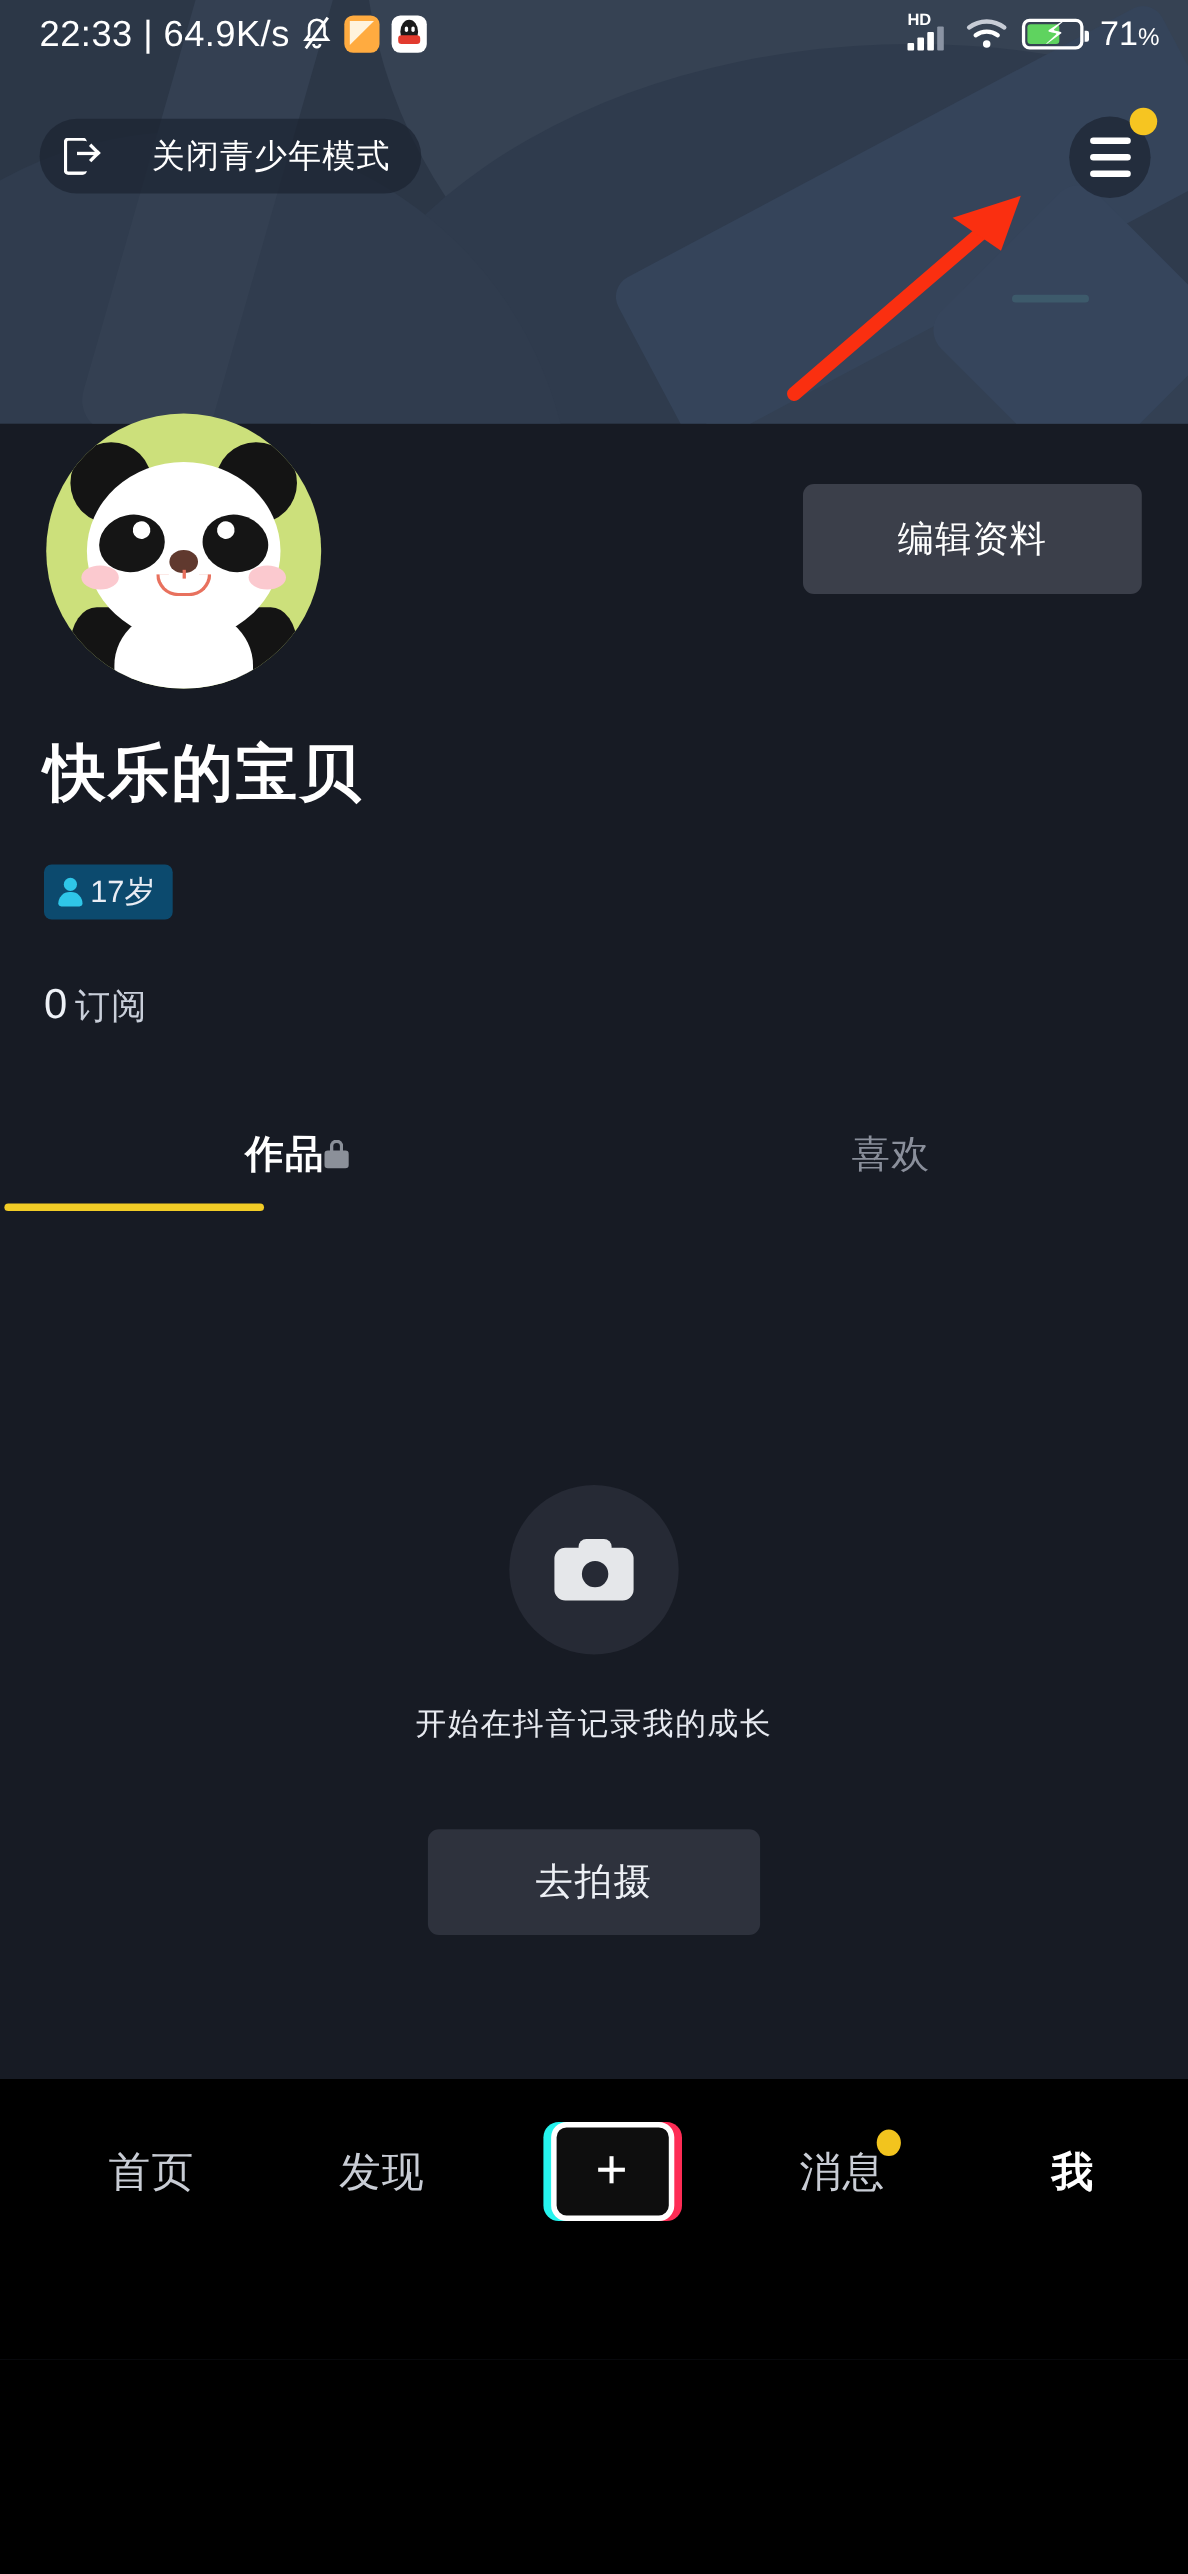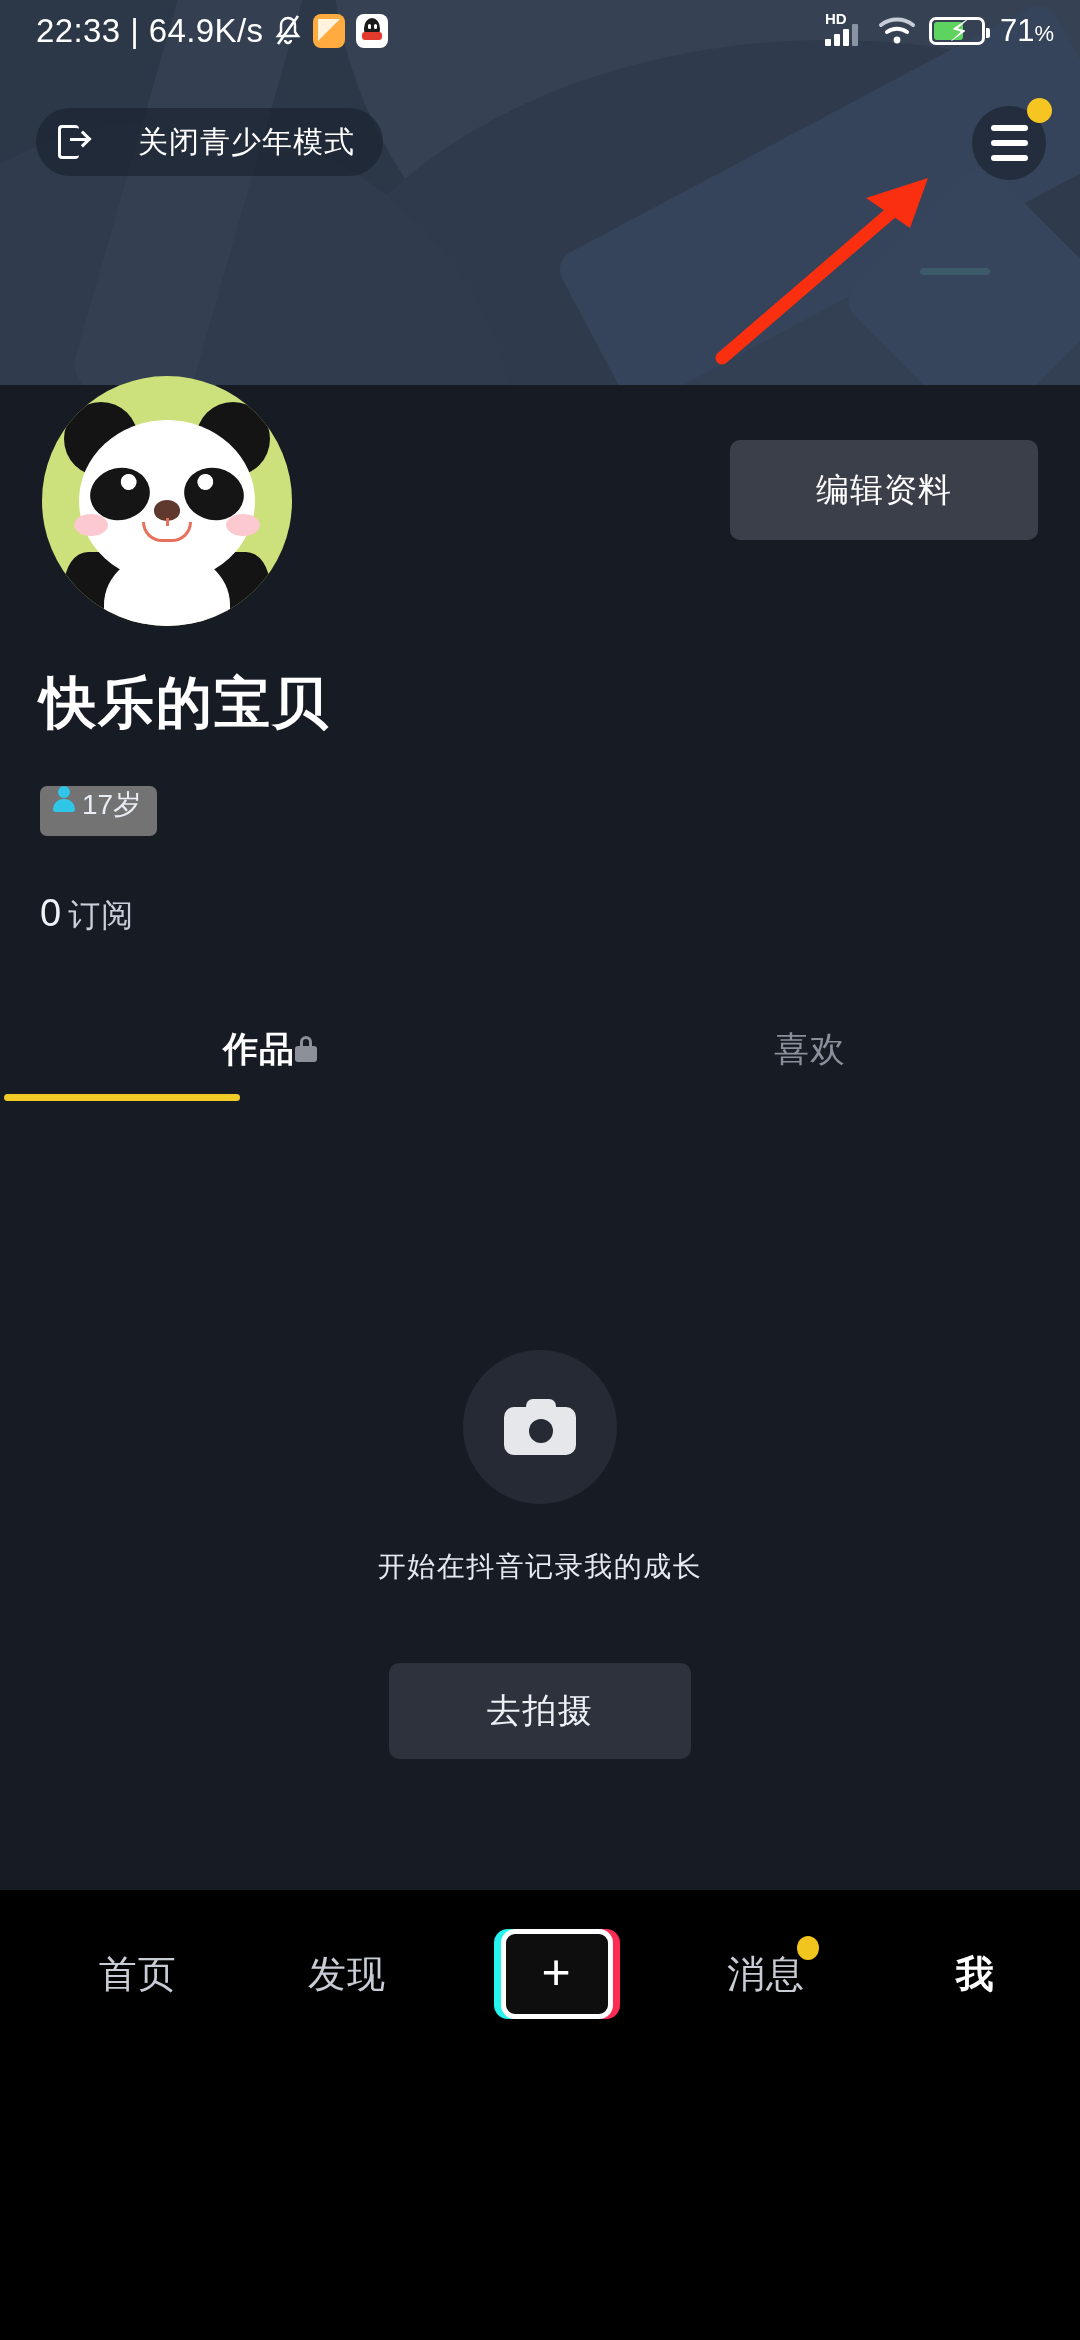--- a/index.html
+++ b/index.html
@@ -204,21 +204,21 @@
   }
 
   
   #username {
     position: absolute; left: 40px; top: 666px;
     color: #fff; font-size: 56px; font-weight: 700; letter-spacing: 2px;
   }
   #age-badge {
     position: absolute; left: 40px; top: 786px;
     height: 50px; padding: 0 16px 0 13px; border-radius: 7px;
-    background: #737373; display: flex; align-items: flex-start; gap: 7px;
+    background: #0c4a6e; display: flex; align-items: center; gap: 7px;
   }
   .person-icon { width: 22px; height: 26px; position: relative; }
   .person-icon .h { position: absolute; left: 5px; top: 0; width: 12px; height: 12px; border-radius: 50%; background: #2fc6e8; }
   .person-icon .b { position: absolute; left: 0; top: 13px; width: 22px; height: 13px; border-radius: 11px 11px 3px 3px; background: #2fc6e8; }
   #age-badge .txt { color: #e9edf4; font-size: 28px; }
   #sub-count {
     position: absolute; left: 40px; top: 892px;
     color: #d8dce4; font-size: 36px; letter-spacing: 1px;
   }
   #sub-count .num { font-size: 38px; color: #eef1f6; }

